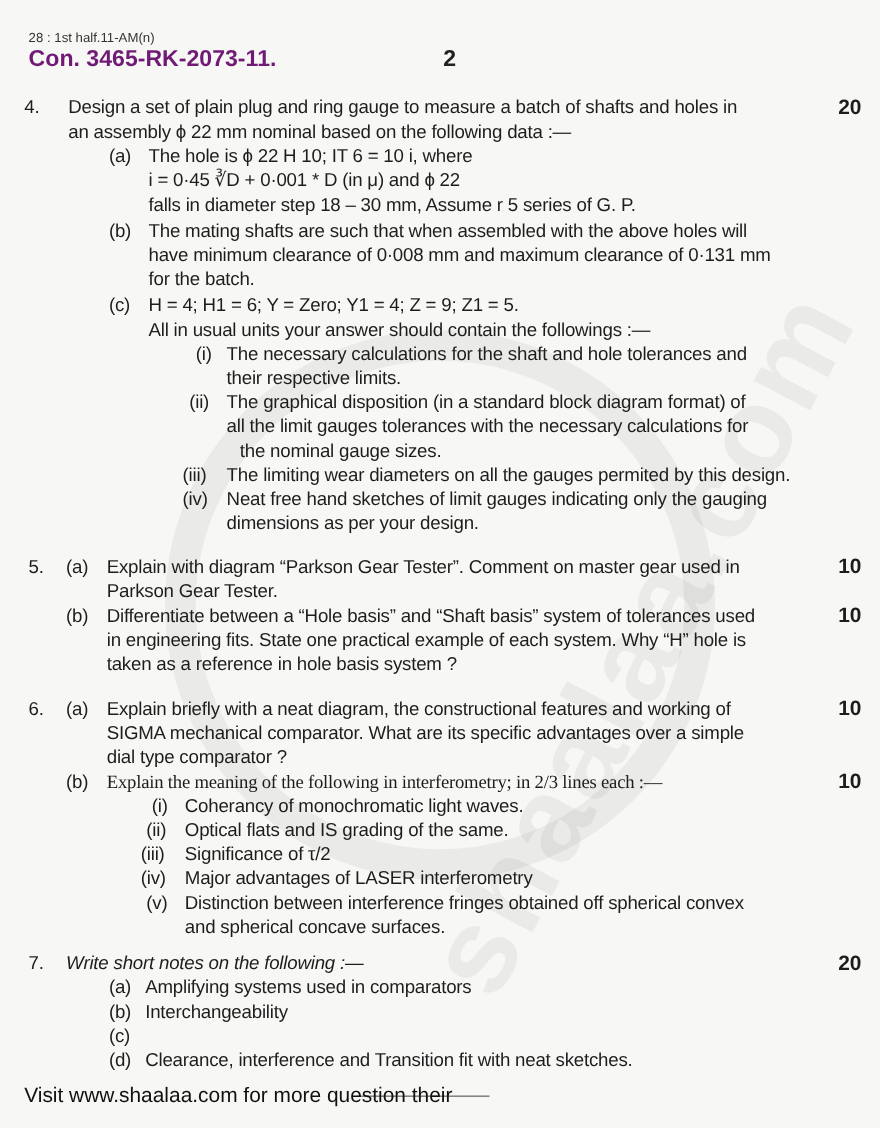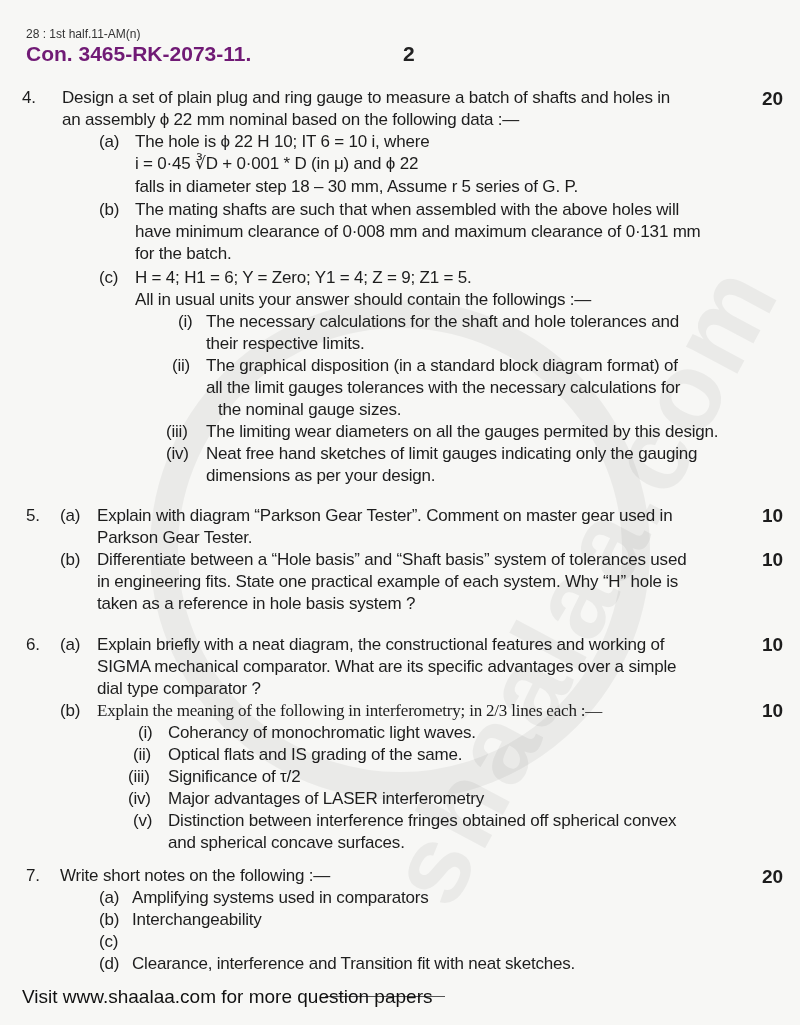--- a/index.html
+++ b/index.html
@@ -102,26 +102,26 @@
   <div class="line" style="left:168px;top:744px;">Optical flats and IS grading of the same.</div>
   <div class="line" style="left:128px;top:766px;">(iii)</div>
   <div class="line" style="left:168px;top:766px;">Significance of τ/2</div>
   <div class="line" style="left:128px;top:788px;">(iv)</div>
   <div class="line" style="left:168px;top:788px;">Major advantages of LASER interferometry</div>
   <div class="line" style="left:133px;top:810px;">(v)</div>
   <div class="line" style="left:168px;top:810px;">Distinction between interference fringes obtained off spherical convex</div>
   <div class="line" style="left:168px;top:832px;">and spherical concave surfaces.</div>
 
   <div class="line" style="left:26px;top:865px;">7.</div>
-  <div class="line" style="left:60px;top:865px;">Write short notes on the following :—</div>
+  <div class="line" style="left:60px;top:865px;font-style:italic;">Write short notes on the following :—</div>
   <div class="marks" style="left:762px;top:866px;">20</div>
 
   <div class="line" style="left:99px;top:887px;">(a)</div>
   <div class="line" style="left:132px;top:887px;">Amplifying systems used in comparators</div>
   <div class="line" style="left:99px;top:909px;">(b)</div>
   <div class="line" style="left:132px;top:909px;">Interchangeability</div>
   <div class="line" style="left:99px;top:931px;">(c)</div>
   <div class="line" style="left:99px;top:953px;">(d)</div>
   <div class="line" style="left:132px;top:953px;">Clearance, interference and Transition fit with neat sketches.</div>
 
   <div class="footer-rule"></div>
-  <div class="footer">Visit www.shaalaa.com for more question papers</div>
+  <div class="footer">Visit www.shaalaa.com for more question their</div>
 </div>
 
 </body></html>

